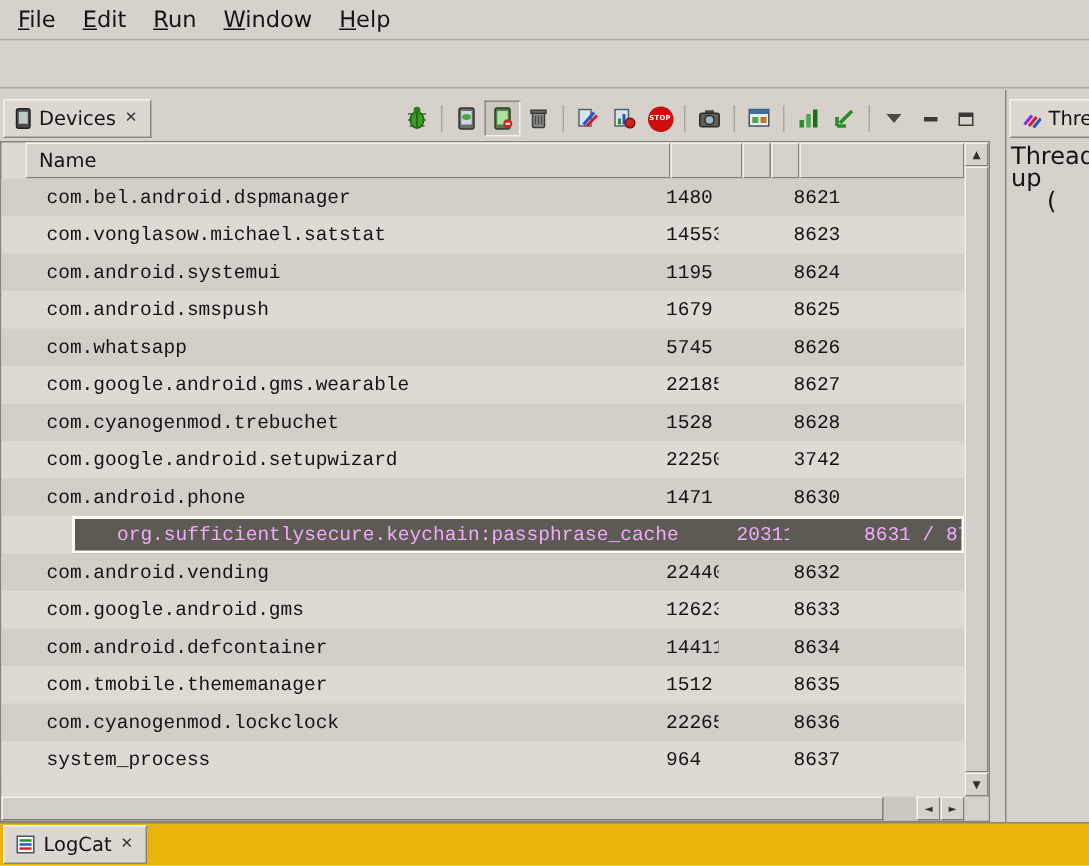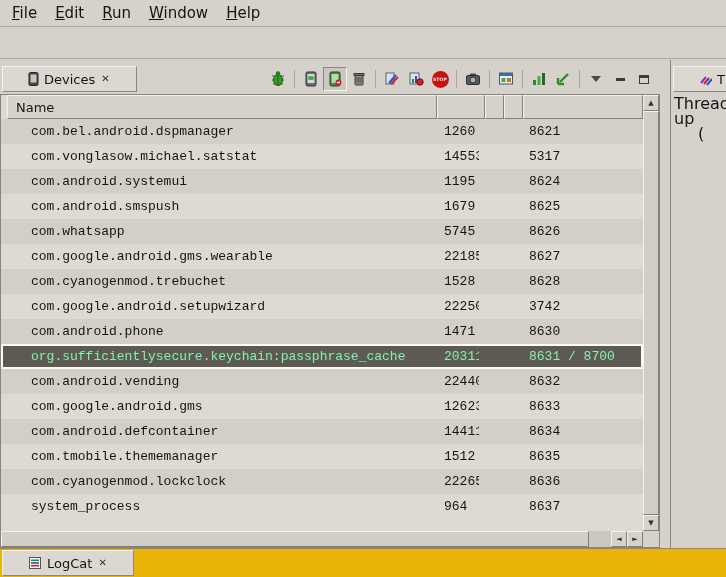--- a/index.html
+++ b/index.html
@@ -16,55 +16,55 @@
   .menu-item::first-letter { text-decoration:underline; }
   
   .toolbar-strip { height:32px; border-bottom:1px solid #aba79f; background:#d6d2cb; }
   
   .main { position:absolute; top:60px; left:0; right:0; bottom:29px; }
   .devices-panel { position:absolute; left:0; top:0; width:660px; height:100%; }
   .threads-panel { position:absolute; left:670px; top:0; right:0; height:100%;
                    border-left:1px solid #8a8680; overflow:hidden; }
   
   .tabbar { height:34px; display:flex; align-items:center; padding-top:4px; }
-  .tab { height:26px; display:flex; align-items:center; gap:5px; padding:0 25px;
+  .tab { height:26px; display:flex; align-items:center; gap:5px; padding:0 7px;
          margin-left:2px; background:#dcd8d1; font-size:13px; white-space:nowrap;
          border:1px solid #8a8680; border-top-color:#f3f2ee; border-left-color:#f3f2ee; }
   .tab-close { font-size:10px; color:#333; line-height:1; padding:0 1px; }
   
   .dev-toolbar { display:flex; align-items:center; margin-left:auto; padding-right:4px; }
   .icon-btn { width:24px; height:24px; display:flex; align-items:center; justify-content:center;
               border:1px solid transparent; }
   .icon-btn.pressed { border-color:#8a8680 #f3f2ee #f3f2ee #8a8680; background:#ccc8c1; }
   .tb-sep { width:1px; height:18px; background:#aba79f; margin:0 4px; }
   .stop-badge { width:17px; height:17px; border-radius:50%; background:#cc0e0e; color:#fff;
                 display:flex; align-items:center; justify-content:center;
                 font-size:4.5px; font-weight:bold; letter-spacing:0.2px; }
   .view-menu-glyph { width:0; height:0; border-left:5px solid transparent;
                      border-right:5px solid transparent; border-top:6px solid #4a4a46; }
   .min-glyph { width:9px; height:3px; background:#3a3a36; }
   .max-glyph { width:10px; height:9px; border:1px solid #3a3a36; border-top-width:3px; }
   
   .table-region { position:absolute; top:34px; left:0; right:0; bottom:0;
                   border:1px solid #87847e; background:#dedad3; }
-  .tbl-header { position:absolute; top:0; left:6px; right:16px; height:24px; display:flex; }
+  .tbl-header { position:absolute; top:0; left:16px; right:16px; height:24px; display:flex; }
   .hcell { background:#d6d2cb; border:1px solid; height:24px;
            border-color:#f3f2ee #827f78 #827f78 #f3f2ee;
            display:flex; align-items:center; padding-left:8px; font-size:13px; }
   .hc-name { width:430px; }
   .hc-pid  { width:48px; }
   .hc-c3, .hc-c4 { width:19px; }
   .hc-port { flex:1; }
   .tbl-body { position:absolute; top:24px; left:0; right:16px; bottom:16px; overflow:hidden;
               background:#dedad3; }
   .row { height:25px; display:flex; align-items:center; font-size:13px;font-family:Liberation Mono, monospace; }
   .row:nth-child(odd)  { background:#d3cfc8; }
   .row:nth-child(even) { background:#dedad3; }
-  .row.selected { background:#5d5a53; color:#86efac;
-                  outline:2px solid #fbfaf5; outline-offset:-2px; position:relative; z-index:2; }
+  .row.selected { background:#5d5a53; color:#f0abfc;
+                  outline:2px solid #fbfaf5; outline-offset:-2px; position:relative; z-index:2;margin-left:47px; }
   .cell { overflow:hidden; white-space:nowrap; }
   .cell-name { width:430px; padding-left:30px; }
   .cell-pid  { width:48px; padding-left:13px; }
   .cell-c3, .cell-c4 { width:19px; }
   .cell-port { flex:1; padding-left:12px; }
   
   .v-scroll { position:absolute; top:0; right:0; width:16px; bottom:16px; background:#ccc8c1; }
   .h-scroll { position:absolute; left:0; right:16px; bottom:0; height:16px; background:#ccc8c1;
               display:flex; }
   .scroll-btn { width:16px; height:16px; background:#d6d2cb; border:1px solid;
@@ -220,31 +220,31 @@
         <div class="hcell hc-name">Name</div>
         <div class="hcell hc-pid"></div>
         <div class="hcell hc-c3"></div>
         <div class="hcell hc-c4"></div>
         <div class="hcell hc-port"></div>
       </div>
 
       <div class="tbl-body">
           <div class="row">
     <div class="cell cell-name">com.bel.android.dspmanager</div>
-    <div class="cell cell-pid">1260</div>
+    <div class="cell cell-pid">1480</div>
     <div class="cell cell-c3"></div>
     <div class="cell cell-c4"></div>
     <div class="cell cell-port">8621</div>
   </div>
           <div class="row">
     <div class="cell cell-name">com.vonglasow.michael.satstat</div>
     <div class="cell cell-pid">14553</div>
     <div class="cell cell-c3"></div>
     <div class="cell cell-c4"></div>
-    <div class="cell cell-port">5317</div>
+    <div class="cell cell-port">8623</div>
   </div>
           <div class="row">
     <div class="cell cell-name">com.android.systemui</div>
     <div class="cell cell-pid">1195</div>
     <div class="cell cell-c3"></div>
     <div class="cell cell-c4"></div>
     <div class="cell cell-port">8624</div>
   </div>
           <div class="row">
     <div class="cell cell-name">com.android.smspush</div>

